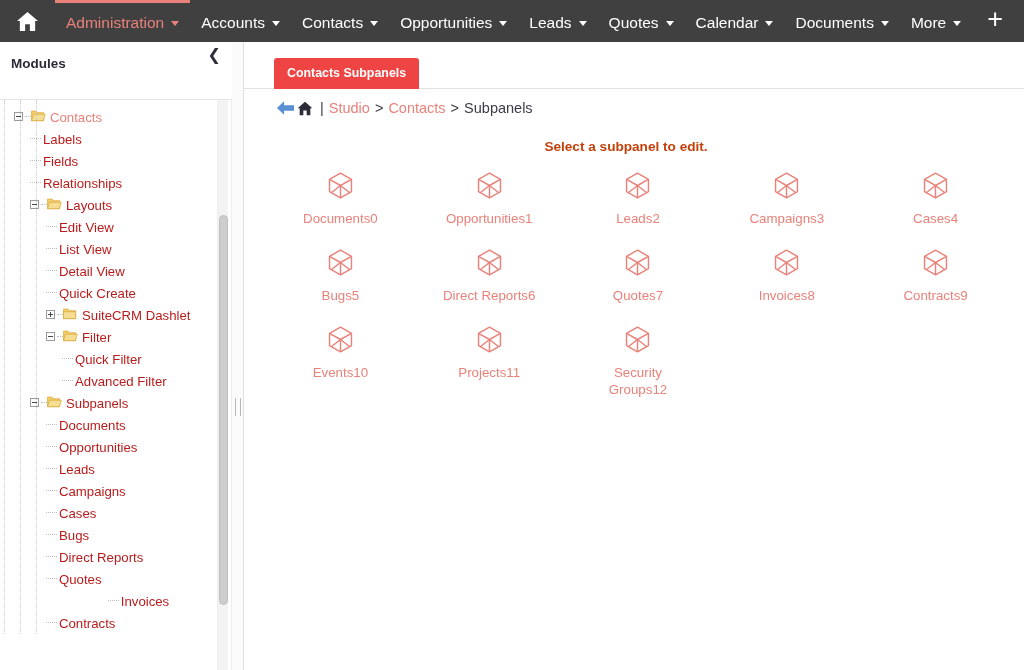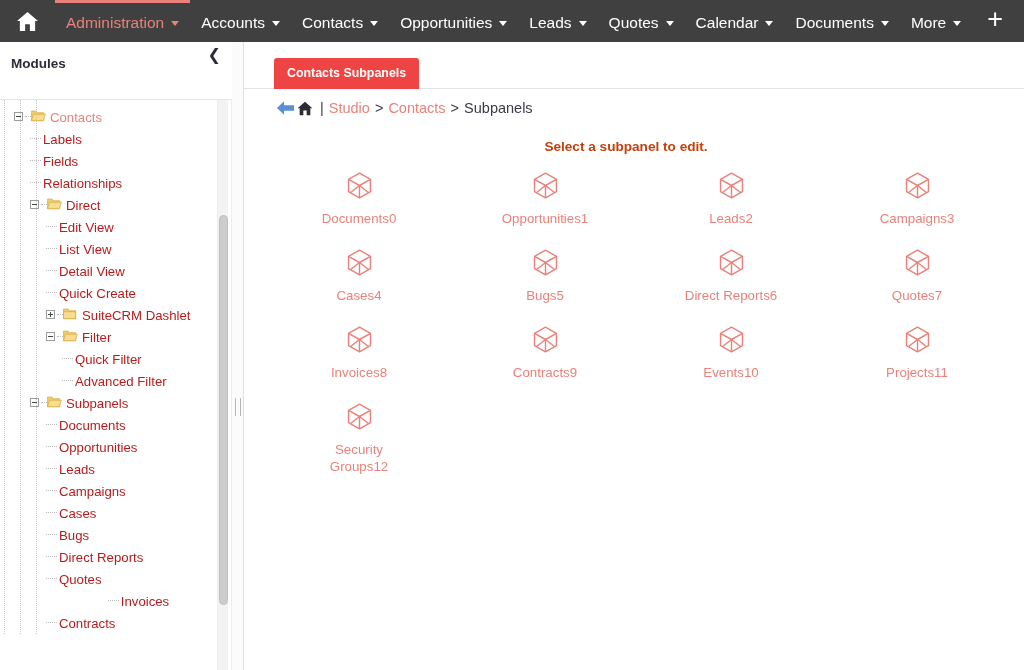--- a/index.html
+++ b/index.html
@@ -221,21 +221,21 @@
     font-weight: bold;
     color: #c2410c;
     margin-top: 23px;
     padding-right: 16px;
   }
 
   #grid {
     margin-top: 14px;
     padding: 0 14px 0 22px;
     display: grid;
-    grid-template-columns: repeat(4, 1fr);
+    grid-template-columns: repeat(5, 1fr);
     row-gap: 18px;
   }
   .cell {
     display: flex; flex-direction: column;
     align-items: center;
     cursor: pointer;
     padding-top: 4px;
   }
   .cell .cube { margin-bottom: 7px; }
   .cell .clabel {
@@ -308,21 +308,21 @@
           <div class="tnode" style="padding-left: 0px;"><span class="toggle"></span><span class="connector"></span><span class="folder"><svg width="15" height="13" viewBox="0 0 16 14">
                 <path d="M0.5 2.2 L0.5 12.6 L13.6 12.6 L13.6 4.0 L6.6 4.0 L5.4 2.2 Z" fill="#f3cf6a" stroke="#d8a433" stroke-width="0.7"></path>
                 <path d="M2.6 5.6 L15.4 5.6 L13.2 12.6 L0.5 12.6 Z" fill="#f6dd94" stroke="#d8a433" stroke-width="0.7"></path>
               </svg></span><span class="tlabel root">Contacts</span></div>
           <div class="tnode" style="padding-left: 16px;"><span class="dash"></span><span class="tlabel">Labels</span></div>
           <div class="tnode" style="padding-left: 16px;"><span class="dash"></span><span class="tlabel">Fields</span></div>
           <div class="tnode" style="padding-left: 16px;"><span class="dash"></span><span class="tlabel">Relationships</span></div>
           <div class="tnode" style="padding-left: 16px;"><span class="toggle"></span><span class="connector"></span><span class="folder"><svg width="15" height="13" viewBox="0 0 16 14">
                 <path d="M0.5 2.2 L0.5 12.6 L13.6 12.6 L13.6 4.0 L6.6 4.0 L5.4 2.2 Z" fill="#f3cf6a" stroke="#d8a433" stroke-width="0.7"></path>
                 <path d="M2.6 5.6 L15.4 5.6 L13.2 12.6 L0.5 12.6 Z" fill="#f6dd94" stroke="#d8a433" stroke-width="0.7"></path>
-              </svg></span><span class="tlabel">Direct</span></div>
+              </svg></span><span class="tlabel">Layouts</span></div>
           <div class="tnode" style="padding-left: 32px;"><span class="dash"></span><span class="tlabel">Edit View</span></div>
           <div class="tnode" style="padding-left: 32px;"><span class="dash"></span><span class="tlabel">List View</span></div>
           <div class="tnode" style="padding-left: 32px;"><span class="dash"></span><span class="tlabel">Detail View</span></div>
           <div class="tnode" style="padding-left: 32px;"><span class="dash"></span><span class="tlabel">Quick Create</span></div>
           <div class="tnode" style="padding-left: 32px;"><span class="toggle plus"></span><span class="connector"></span><span class="folder"><svg width="15" height="13" viewBox="0 0 16 14">
                 <path d="M0.5 2.2 L0.5 12.6 L13.6 12.6 L13.6 4.0 L6.6 4.0 L5.4 2.2 Z" fill="#f3cf6a" stroke="#d8a433" stroke-width="0.7"></path>
                 <rect x="0.5" y="5.2" width="13.1" height="7.4" fill="#f6dd94" stroke="#d8a433" stroke-width="0.7"></rect>
               </svg></span><span class="tlabel">SuiteCRM Dashlet</span></div>
           <div class="tnode" style="padding-left: 32px;"><span class="toggle"></span><span class="connector"></span><span class="folder"><svg width="15" height="13" viewBox="0 0 16 14">
                 <path d="M0.5 2.2 L0.5 12.6 L13.6 12.6 L13.6 4.0 L6.6 4.0 L5.4 2.2 Z" fill="#f3cf6a" stroke="#d8a433" stroke-width="0.7"></path>

